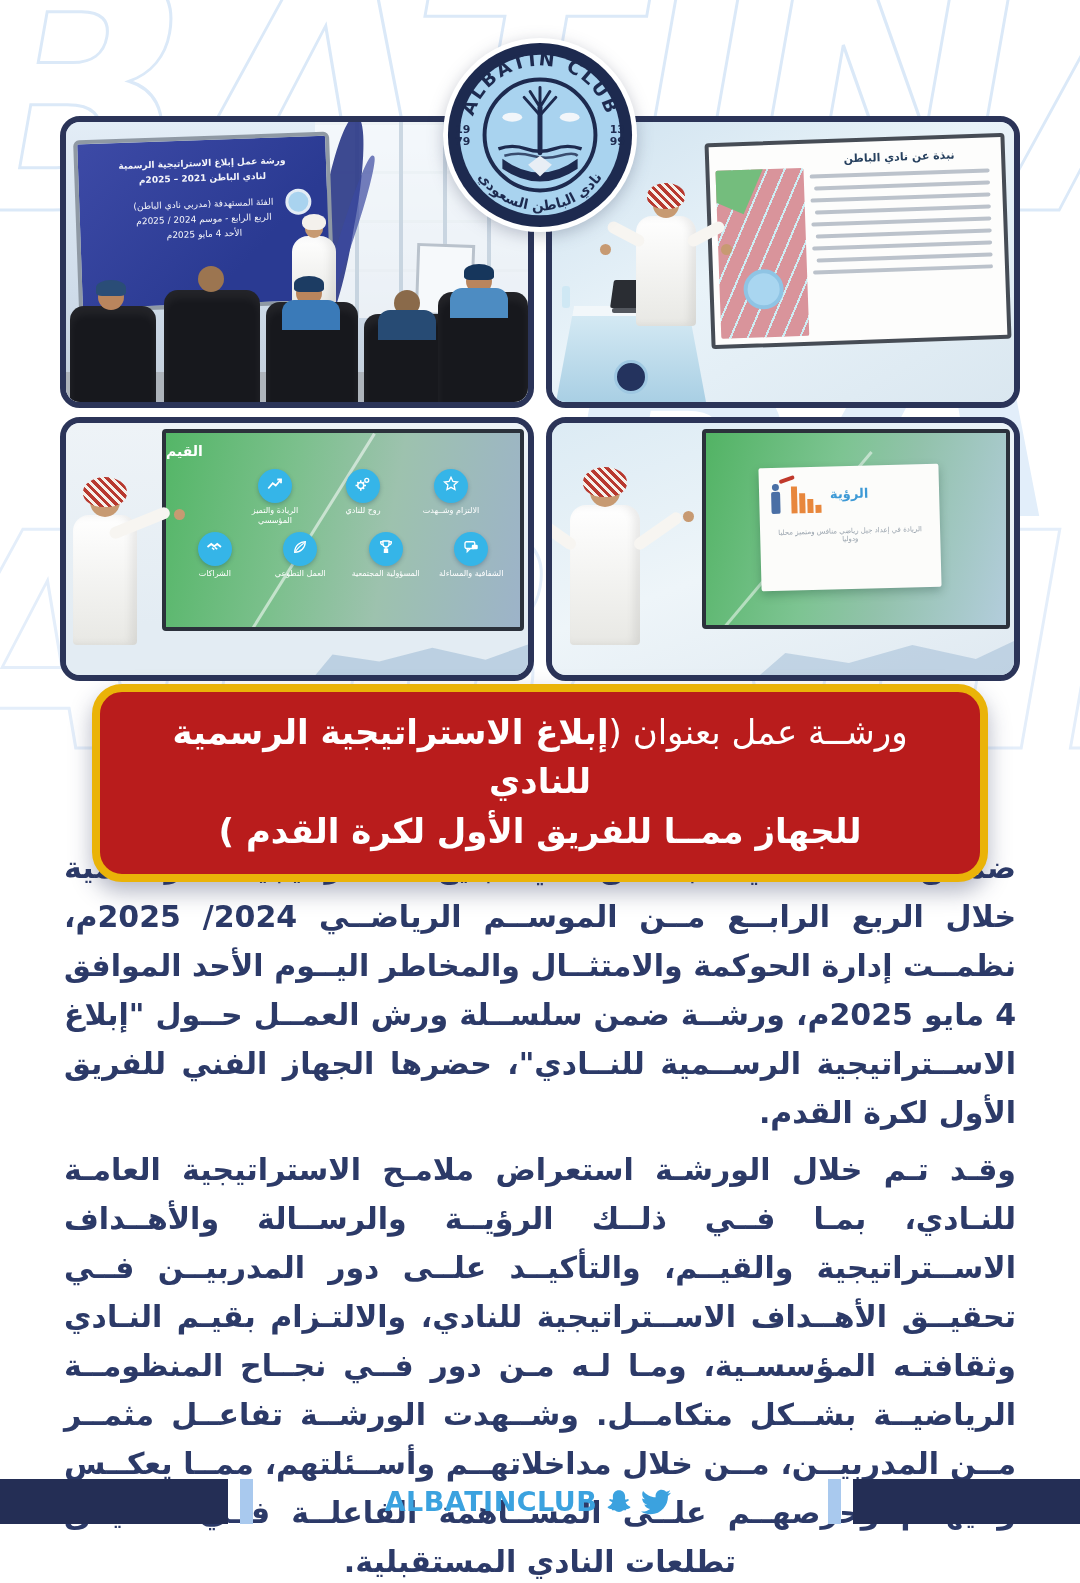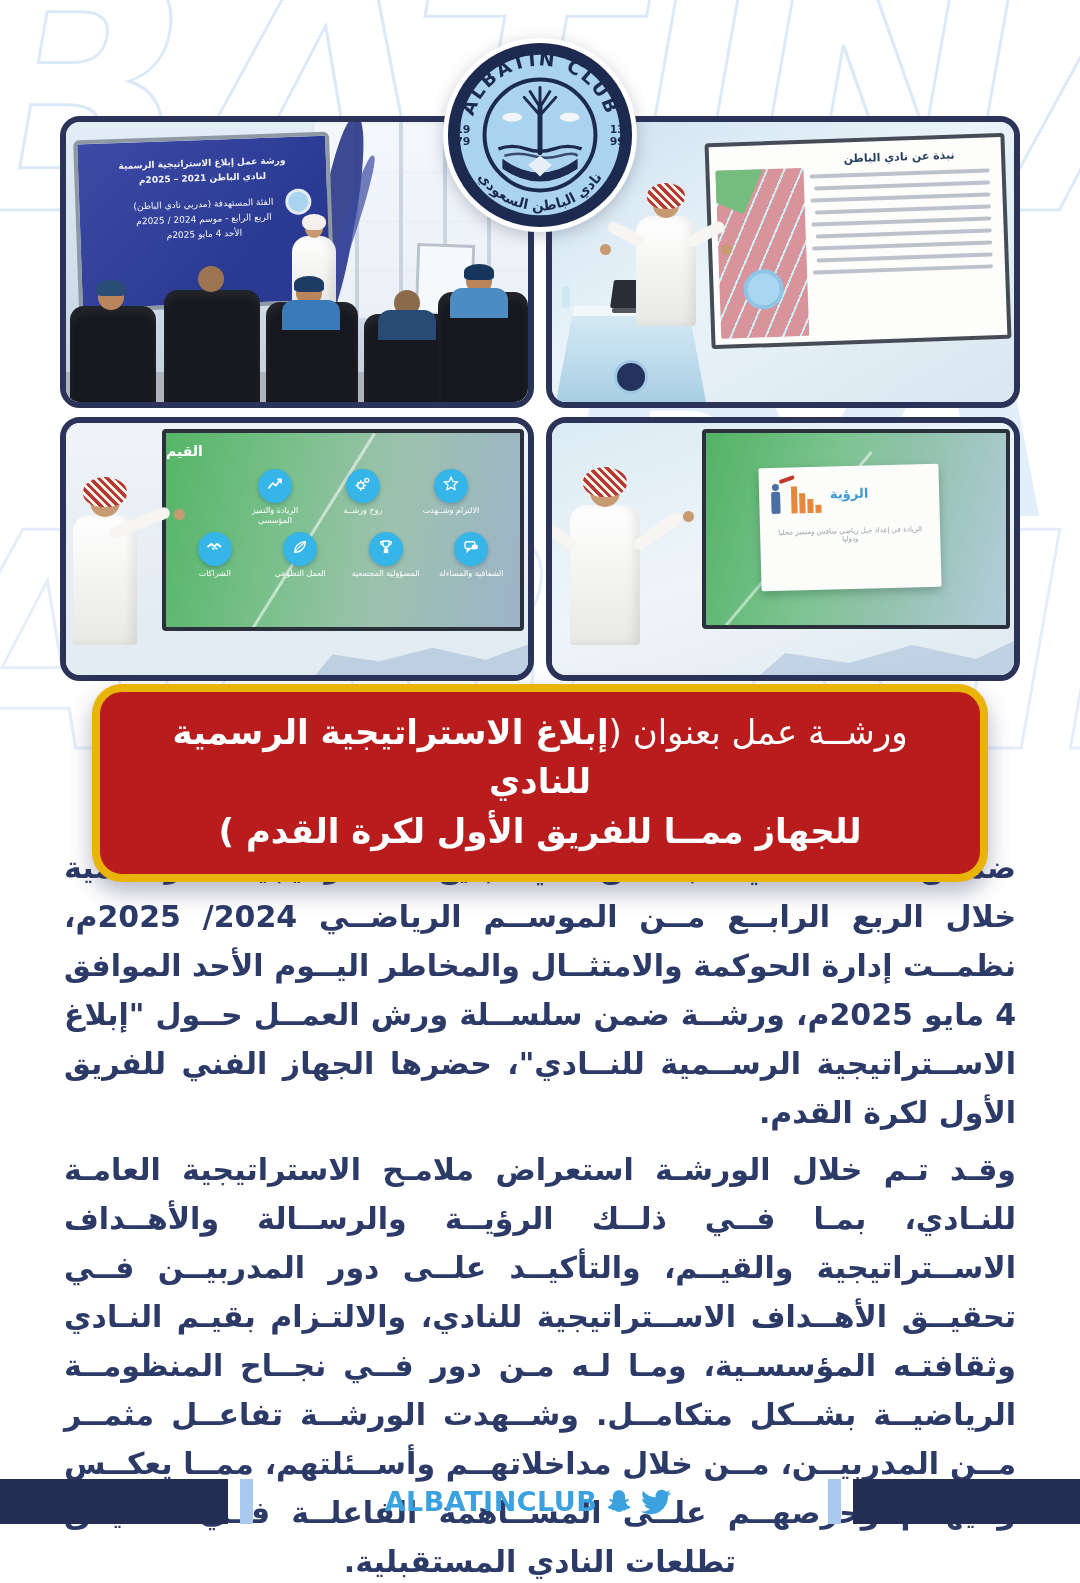--- a/index.html
+++ b/index.html
@@ -294,21 +294,21 @@
             <div class="vitem">
               <div class="vcirc">
                   <span>
                 <svg viewBox="0 0 24 24">
                       <circle cx="9" cy="14" r="4" stroke="#fff" stroke-width="2" fill="none"></circle>
                       <path d="M9 7v3M9 18v3M2 14h3M13 14h3M4.5 9.5l2 2M11.5 16.5l2 2M13.5 9.5l-2 2" stroke="#fff" stroke-width="2"></path>
                       <circle cx="17" cy="7" r="2.6" stroke="#fff" stroke-width="1.8" fill="none"></circle>
                     </svg>
               </span>
                 </div>
-              <div class="vlabel">روح ورشــة</div>
+              <div class="vlabel">روح للنادي</div>
             </div>
             <div class="vitem">
               <div class="vcirc">
                   <span>
                 <svg viewBox="0 0 24 24">
                       <path d="M12 3l2.6 5.6 6 .7-4.5 4.1 1.2 5.9L12 16.4 6.7 19.3l1.2-5.9L3.4 9.3l6-.7z" stroke="#fff" stroke-width="1.8" fill="none"></path>
                     </svg>
               </span>
                 </div>
               <div class="vlabel">الالتزام وشــهدت</div>

